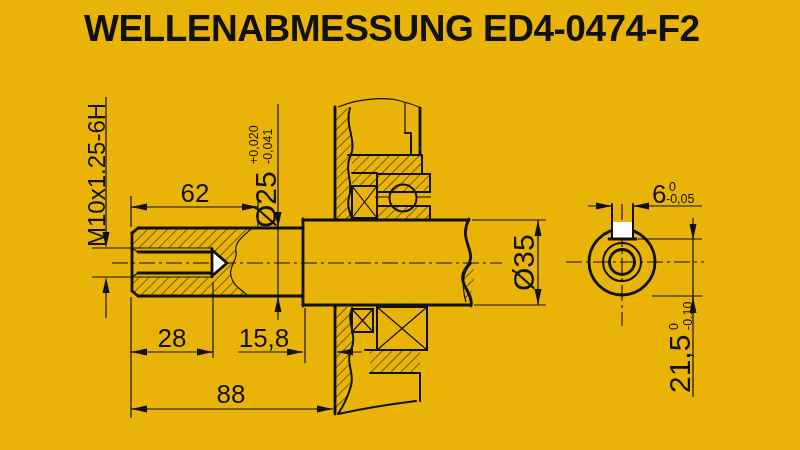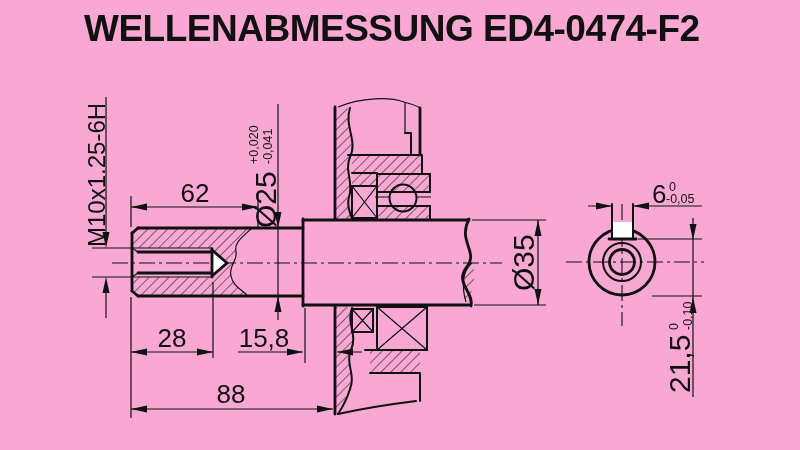--- a/index.html
+++ b/index.html
@@ -1,16 +1,16 @@
 <!DOCTYPE html>
 <html><head>
 <meta charset="utf-8">
 <style>
   html,body{margin:0;padding:0;background:#fff;}
-  #page{position:relative;width:800px;height:450px;background:#f9a8d4;overflow:hidden;
+  #page{position:relative;width:800px;height:450px;background:#eab308;overflow:hidden;
         font-family:"Liberation Sans",sans-serif;}
   #title{position:absolute;left:84px;top:8px;font-size:37px;font-weight:bold;
          letter-spacing:-0.5px;color:#111;white-space:nowrap;}
   svg{position:absolute;left:0;top:0;}
   .k3{stroke:#111;stroke-width:2.8;fill:none;stroke-linecap:round;}
   .k2{stroke:#111;stroke-width:2.0;fill:none;stroke-linecap:round;}
   .k1{stroke:#111;stroke-width:1.2;fill:none;stroke-linecap:butt;}
   .cl{stroke:#111;stroke-width:1.1;fill:none;stroke-dasharray:16 4 3 4;}
   .ah{fill:#111;stroke:none;}
   .hp{fill:url(#hatch);stroke:none;}

